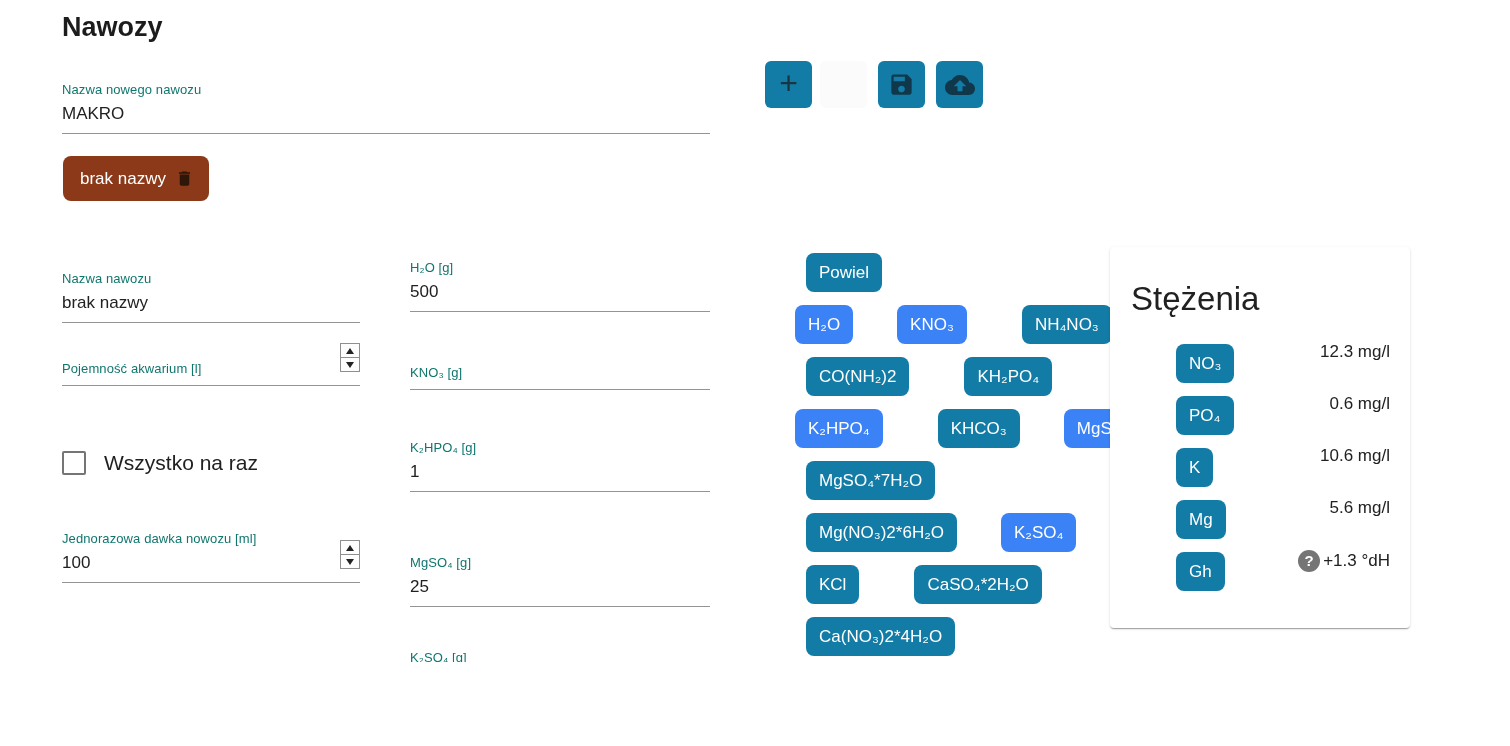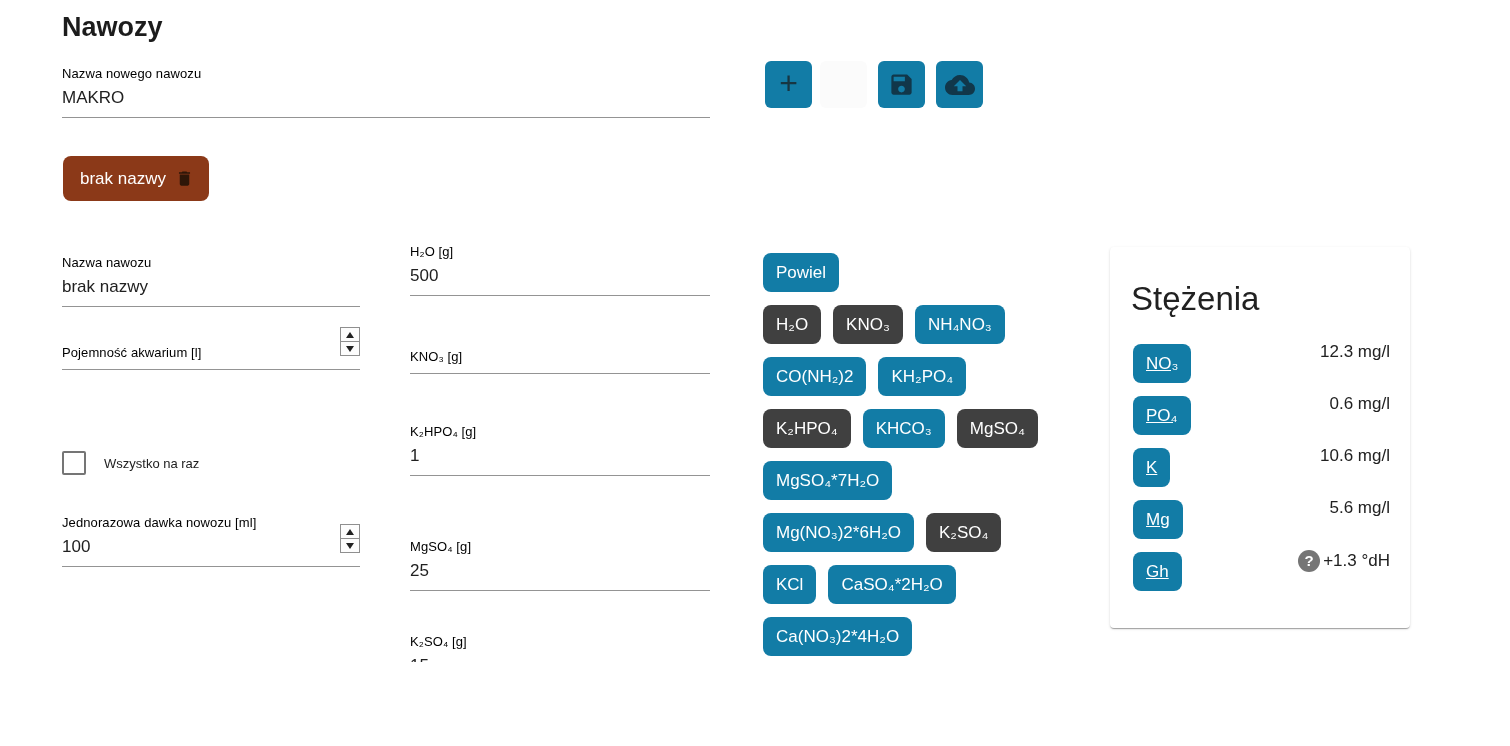--- a/index.html
+++ b/index.html
@@ -4,21 +4,21 @@
 <style>
   * { margin:0; padding:0; box-sizing:border-box; }
   html,body { background:#ffffff; }
   body { font-family:"Liberation Sans","DejaVu Sans",sans-serif; color:#212121; }
   .page { position:relative; width:1510px; height:662px; background:#fff; overflow:hidden; }
 
   .page-title { position:absolute; left:62px; top:12px; font-size:27px; font-weight:700; color:#1c1c1c; }
 
   
   .field { position:absolute; }
-  .flabel { font-size:13px; color:#000000; letter-spacing:.1px; }
+  .flabel { font-size:13px; color:#0f766e; letter-spacing:.1px;margin-top:16px; }
   .fvalue { font-size:17px; color:#212121; margin-top:7px; min-height:20px; }
   .funderline { border-bottom:1px solid #949494; margin-top:9px; }
 
   
   .spinner { position:absolute; right:0; bottom:14px; width:20px; height:29px;
              border:1px solid #8f8f8f; background:#fdfdfd; display:flex; flex-direction:column; }
   .spin-up,.spin-down { flex:1; display:flex; align-items:center; justify-content:center; cursor:pointer; }
   .spin-up { border-bottom:1px solid #8f8f8f; }
   .tri-up { width:0; height:0; border-left:4px solid transparent; border-right:4px solid transparent; border-bottom:6px solid #222; }
   .tri-down { width:0; height:0; border-left:4px solid transparent; border-right:4px solid transparent; border-top:6px solid #222; }
@@ -27,44 +27,44 @@
   .tbtn { position:absolute; width:47px; height:47px; border:none; border-radius:6px;
           background:#127CA6; display:flex; align-items:center; justify-content:center; cursor:pointer; }
   .tbtn.ghost { background:#fbfbfb; }
   .plus-glyph { font-size:32px; font-weight:400; color:#173642; line-height:1; margin-top:-3px; }
   .tbtn svg { fill:#11374a; }
 
   
   .chip { display:inline-flex; align-items:center; justify-content:center;
           height:39px; padding:0 13px; border-radius:8px; color:#fff; font-size:17px;
           border:none; cursor:pointer; white-space:nowrap; }
-  .chip.blue { background:#127CA6; }
-  .chip.green { background:#404040; }
+  .chip.blue { background:#127CA6;margin-left:43px; }
+  .chip.green { background:#3b82f6;margin-left:32px; }
 
   .saved-chip { position:absolute; left:63px; top:156px; height:45px; display:inline-flex;
                 align-items:center; gap:9px; padding:0 15px 0 17px; background:#8B3918;
                 border-radius:8px; color:#fff; font-size:17px; cursor:pointer; }
   .saved-chip svg { fill:#2e1608; }
 
   .chips-col { position:absolute; left:763px; top:253px; }
   .chip-row { display:flex; gap:12px; margin-bottom:13px; }
 
   
   .checkbox-row { position:absolute; left:62px; top:451px; display:flex; align-items:center; cursor:pointer; }
   .cbox { width:24px; height:24px; border:2px solid #757575; border-radius:2px; background:#fff; }
-  .cbox-label { margin-left:18px; font-size:13px; color:#212121; }
+  .cbox-label { margin-left:18px; font-size:21px; color:#212121; }
 
   
   .card { position:absolute; left:1110px; top:247px; width:300px; height:381px; background:#fff;
           border-radius:4px;
           box-shadow:0 2px 1px -1px rgba(0,0,0,.2), 0 1px 1px 0 rgba(0,0,0,.14), 0 1px 3px 0 rgba(0,0,0,.12); }
   .card-title { position:absolute; left:21px; top:33px; font-size:33px; color:#212121; }
   .conc-rows { position:absolute; left:23px; top:97px; right:20px; }
   .conc-row { display:flex; justify-content:space-between; align-items:flex-start; height:52px; }
-  .conc-chip { min-width:36px;text-decoration:underline; }
+  .conc-chip { min-width:36px; }
   .conc-value { font-size:17px; color:#212121; line-height:20px; margin-top:-2px; display:flex; align-items:center; }
   .help-badge { width:22px; height:22px; border-radius:50%; background:#757575; color:#fff;
                 font-size:15px; font-weight:700; display:inline-flex; align-items:center;
                 justify-content:center; margin-right:3px; cursor:pointer; }
 
   .bottom-rule { position:absolute; left:42px; right:0; top:741px; border-top:1px solid #dcdcdc; }
 </style>
 </head>
 <body>
 

